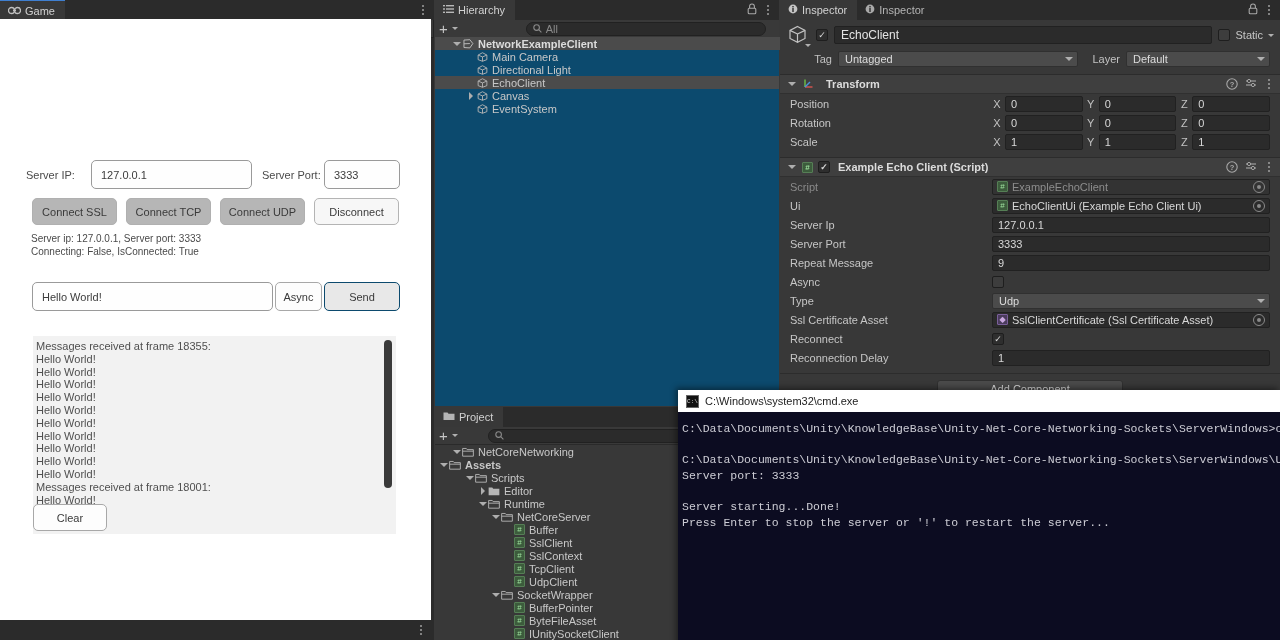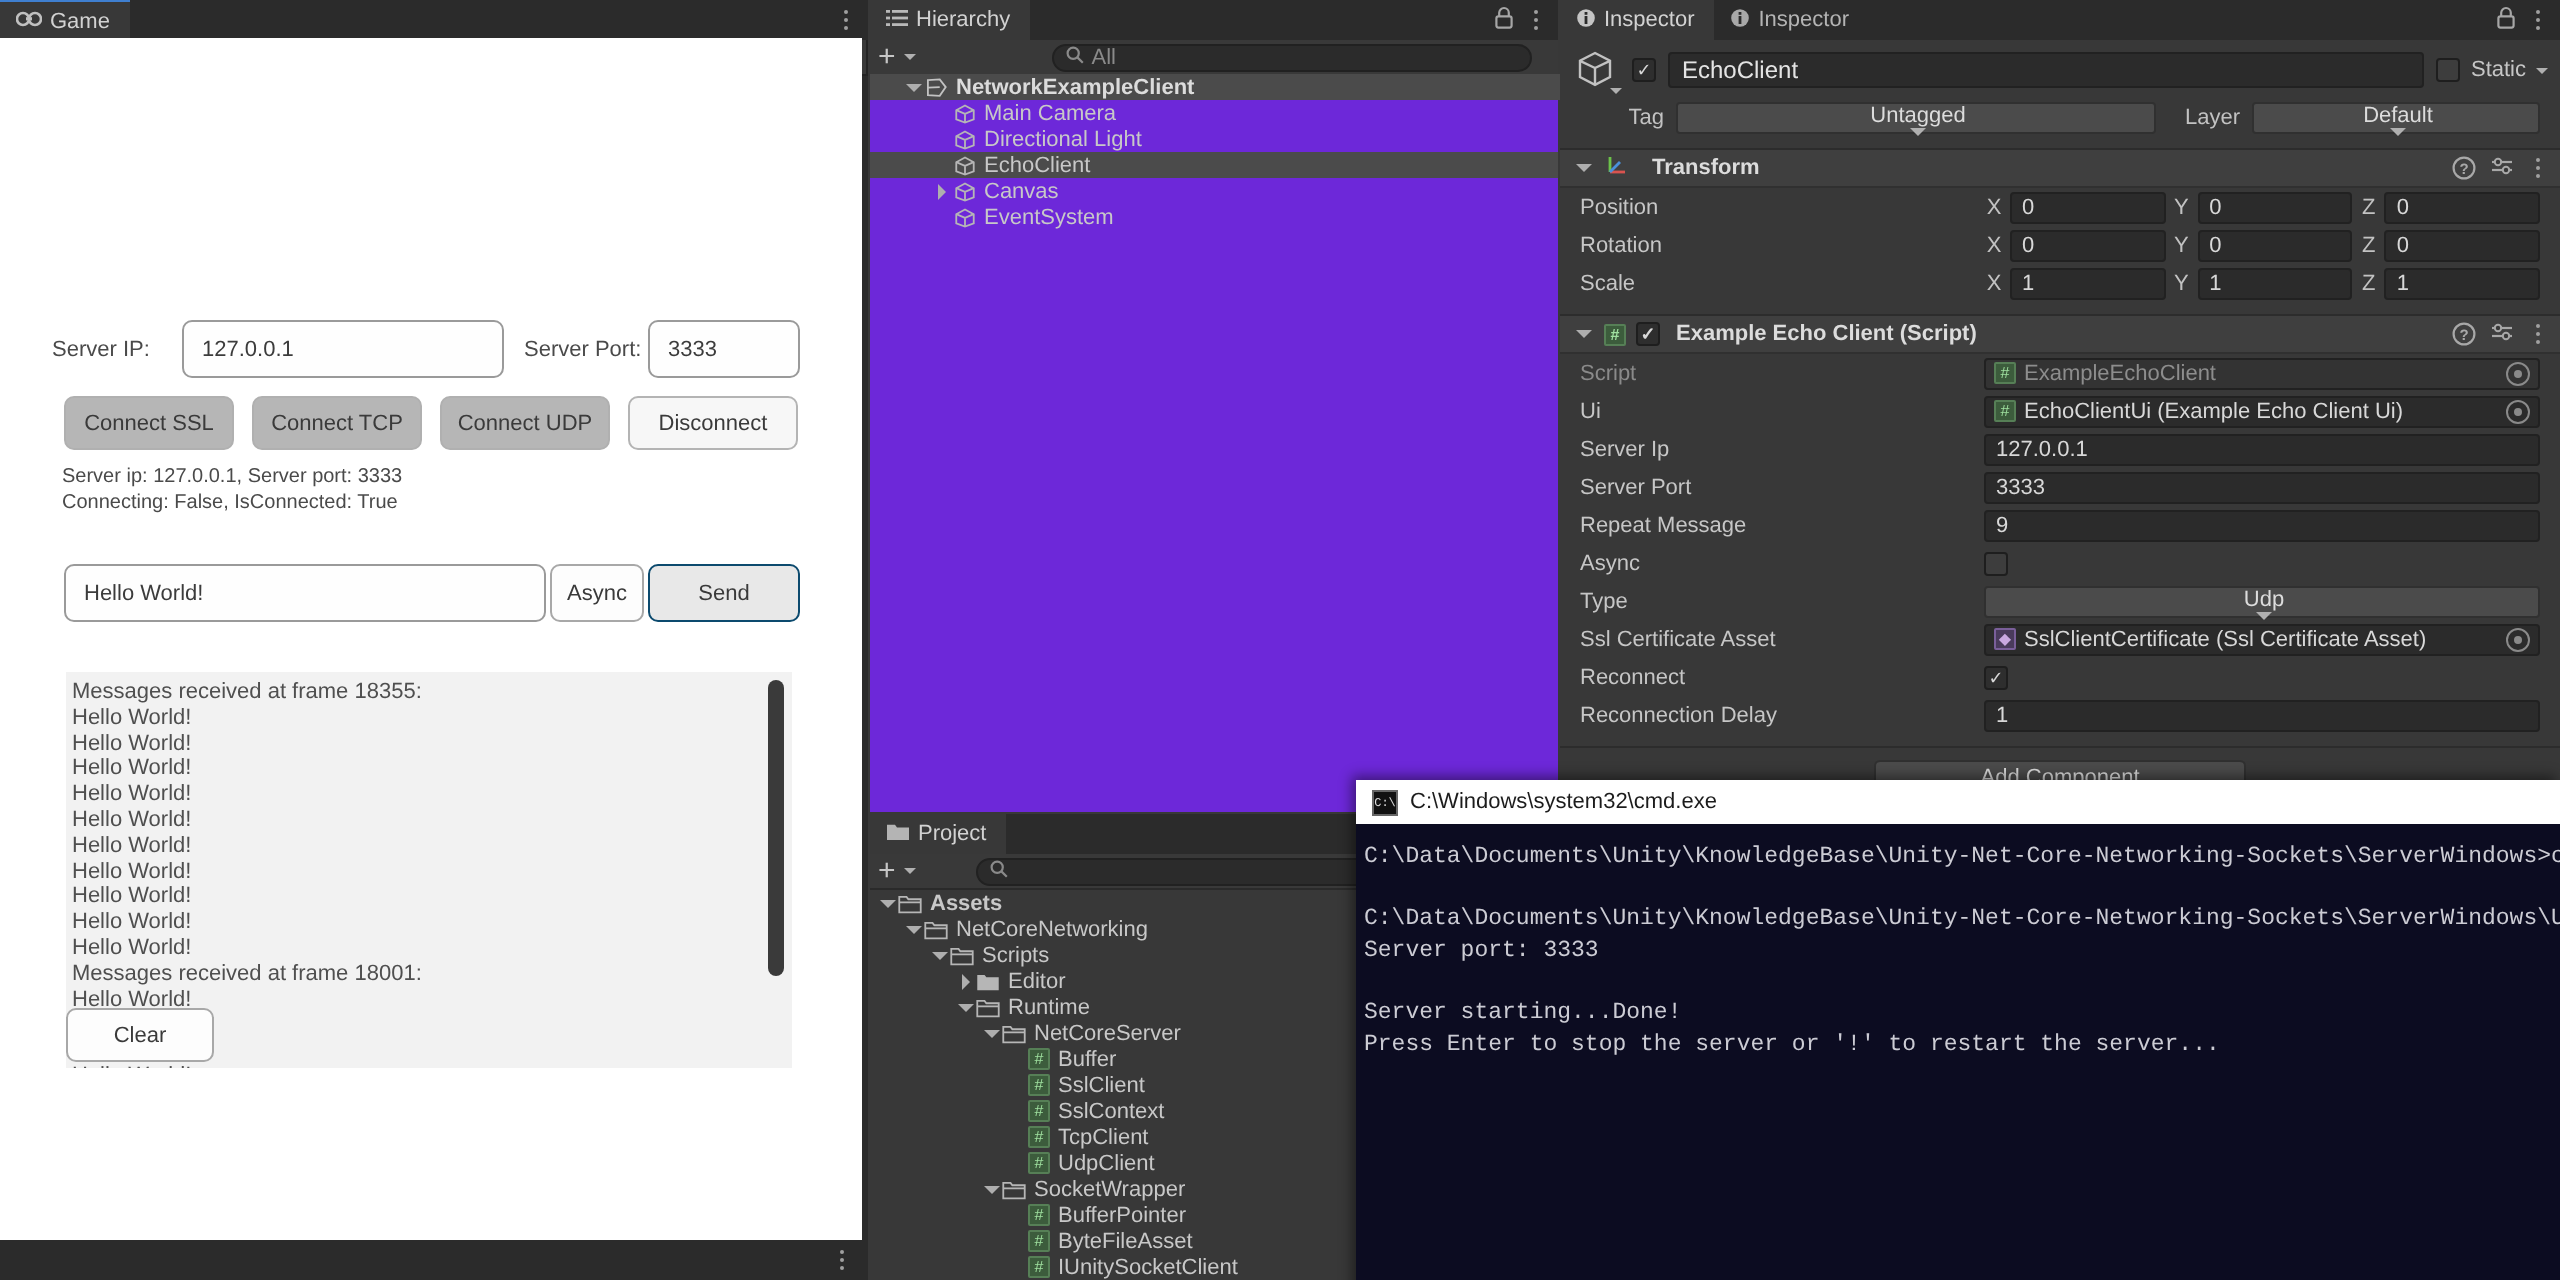--- a/index.html
+++ b/index.html
@@ -77,21 +77,21 @@
     position:absolute; left:33px; top:317px; width:363px; height: 198px;
     background:#f2f2f2; overflow:hidden;
   }
   #log-lines { padding: 4px 0 0 3px; font-size:11px; line-height:12.8px; color:#4f4f4f; }
   #log-scroll { position:absolute; right:4px; top:4px; width:8px; height:190px; background:#f2f2f2; }
   #log-thumb { position:absolute; left:0; top:0; width:8px; height:148px; background:#3a3a3a; border-radius:4px; }
   #clear-btn { position:absolute; left:33px; top:485px; width:74px; height:27px; }
   #game-bottombar { position:absolute; left:0; top:620px; width:434px; height:20px; background:#2b2b2b;}
 
   
-  #hier-panel { left:435px; top:0; width:344px; height:406px; background:#6d28d9; }
+  #hier-panel { left:435px; top:0; width:344px; height:406px; background:#0c4a6e; }
   #hier-toolbar { display:flex; align-items:center; height:18px; background:#393939; border-bottom:1px solid #2a2a2a; padding:0 4px; gap:4px;}
   .plus { font-size:15px; color:#c6c6c6; line-height:14px; }
   .search-field {
     flex:1; height:14px; background:#2b2b2b; border:1px solid #212121; border-radius:7px;
     display:flex; align-items:center; padding:0 6px; gap:4px; font-size:11px; color:#8a8a8a;
   }
   .hier-rows { position:absolute; left:0; top:37px; right:0; }
   .hrow { height:13px; display:flex; align-items:center; font-size:11px; color:#c8c8c8; padding-left:2px; position:relative;}
   .hrow.root { background:#4b4b4b; font-weight:bold; color:#dcdcdc; }
   .hrow.selected { background:#4b4b4b; }
@@ -121,21 +121,21 @@
   .name-field {
     flex:1; height:18px; background:#2b2b2b; border:1px solid #212121; border-radius:2px;
     display:flex; align-items:center; padding:0 6px; font-size:12px; color:#e4e4e4;
   }
   .static-grp { display:flex; align-items:center; gap:5px; font-size:11px; color:#c6c6c6; }
   .taglayer { height:18px; display:flex; align-items:center; gap:6px; padding:0 6px 0 6px; }
   .tl-label { font-size:11px; color:#c2c2c2; }
   .dd {
     height:16px; background:#4b4b4b; border:1px solid #303030; border-radius:2px;
     display:flex; align-items:center; justify-content:space-between; padding:0 4px 0 6px;
-    font-size:11px; color:#dcdcdc;flex-direction:column;
+    font-size:11px; color:#dcdcdc;
   }
   .comp-hdr {
     height:20px; display:flex; align-items:center; gap:5px; padding:0 6px;
     background:#3f3f3f; border-top:1px solid #2c2c2c; border-bottom:1px solid #303030;
     font-size:11px; font-weight:bold; color:#dcdcdc;
   }
   .comp-hdr .right { margin-left:auto; display:flex; align-items:center; gap:7px; }
   .ico-help, .ico-preset { width:12px;height:12px; display:flex;align-items:center;justify-content:center; color:#a8a8a8; font-size:9px;}
   .prow-f { height:19px; display:flex; align-items:center; font-size:11px; color:#c6c6c6; padding-left:10px; }
   .prow-f .lbl { width:202px; color:#c6c6c6; }
@@ -412,41 +412,41 @@
         <span>
           <svg width="9" height="9" viewBox="0 0 9 9">
               <circle cx="3.6" cy="3.6" r="2.8" fill="none" stroke="#8a8a8a" stroke-width="1.1"></circle>
               <line x1="5.7" y1="5.7" x2="8.4" y2="8.4" stroke="#8a8a8a" stroke-width="1.1"></line>
             </svg>
         </span>
         <span></span>
       </div>
     </div>
     <div id="proj-rows" style="position:absolute; left:0; top:38px; right:0;">
+        <div class="prow">
+          <span style="width: 16px;"></span>
+          <span class="tri down"></span>
+          <span class="folder-ico">
+            <svg width="12" height="10" viewBox="0 0 13 11">
+              <path d="M0.6 1.6h4l1 1.3h6.8v7.2H0.6z" fill="none" stroke="#b6b6b6" stroke-width="1"></path>
+              <line x1="0.6" y1="4.6" x2="12.4" y2="4.6" stroke="#b6b6b6" stroke-width="1"></line>
+            </svg>
+          </span>
+          <span>NetCoreNetworking</span>
+        </div>
         <div class="prow" style="font-weight: bold;">
           <span style="width: 3px;"></span>
           <span class="tri down"></span>
           <span class="folder-ico">
             <svg width="12" height="10" viewBox="0 0 13 11">
               <path d="M0.6 1.6h4l1 1.3h6.8v7.2H0.6z" fill="none" stroke="#b6b6b6" stroke-width="1"></path>
               <line x1="0.6" y1="4.6" x2="12.4" y2="4.6" stroke="#b6b6b6" stroke-width="1"></line>
             </svg>
           </span>
           <span>Assets</span>
-        </div>
-        <div class="prow">
-          <span style="width: 16px;"></span>
-          <span class="tri down"></span>
-          <span class="folder-ico">
-            <svg width="12" height="10" viewBox="0 0 13 11">
-              <path d="M0.6 1.6h4l1 1.3h6.8v7.2H0.6z" fill="none" stroke="#b6b6b6" stroke-width="1"></path>
-              <line x1="0.6" y1="4.6" x2="12.4" y2="4.6" stroke="#b6b6b6" stroke-width="1"></line>
-            </svg>
-          </span>
-          <span>NetCoreNetworking</span>
         </div>
         <div class="prow">
           <span style="width: 29px;"></span>
           <span class="tri down"></span>
           <span class="folder-ico">
             <svg width="12" height="10" viewBox="0 0 13 11">
               <path d="M0.6 1.6h4l1 1.3h6.8v7.2H0.6z" fill="none" stroke="#b6b6b6" stroke-width="1"></path>
               <line x1="0.6" y1="4.6" x2="12.4" y2="4.6" stroke="#b6b6b6" stroke-width="1"></line>
             </svg>
           </span>

